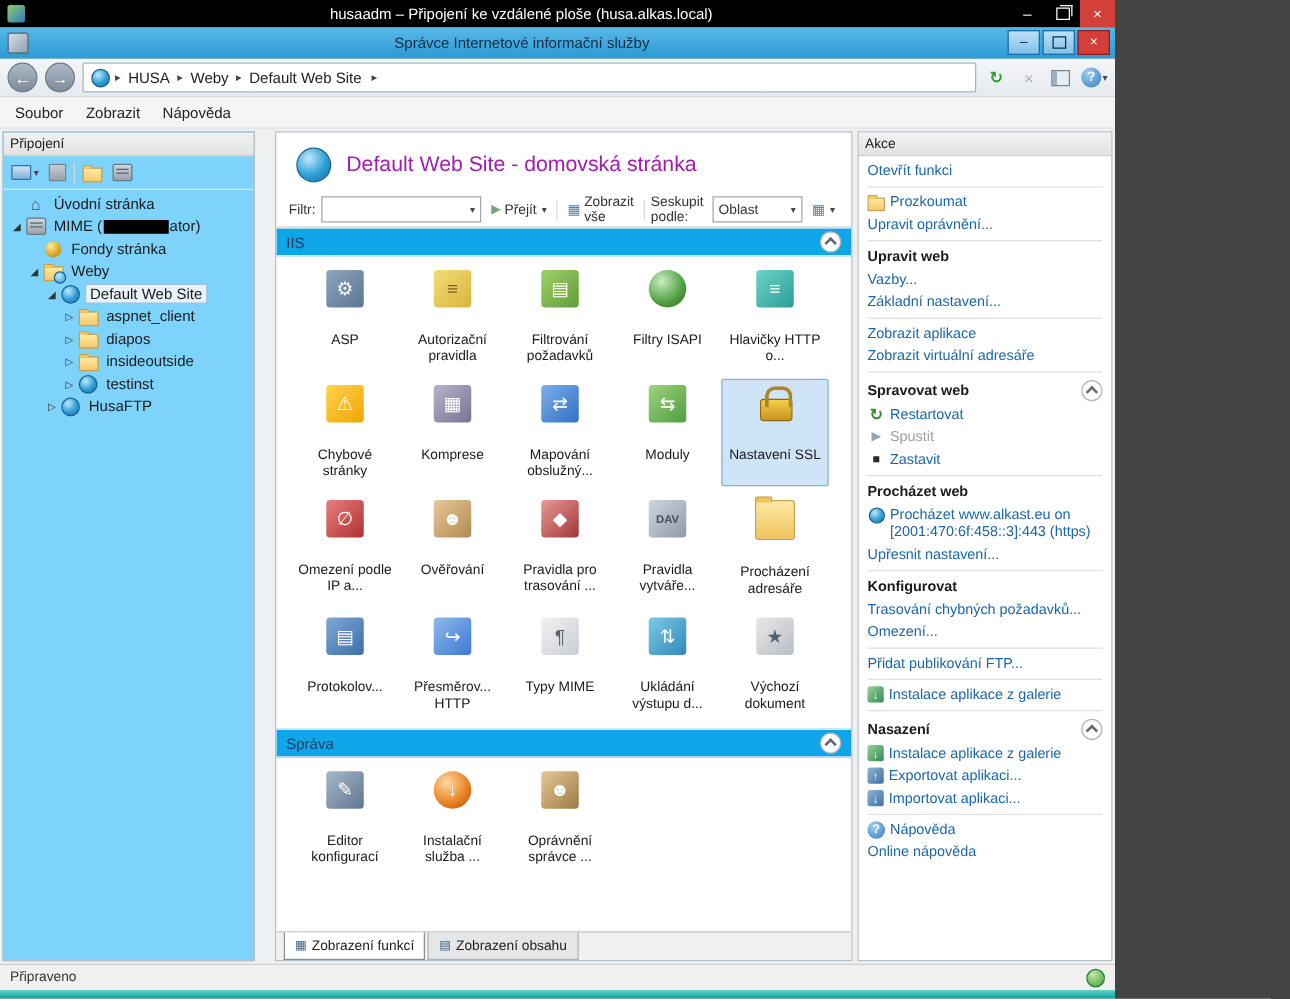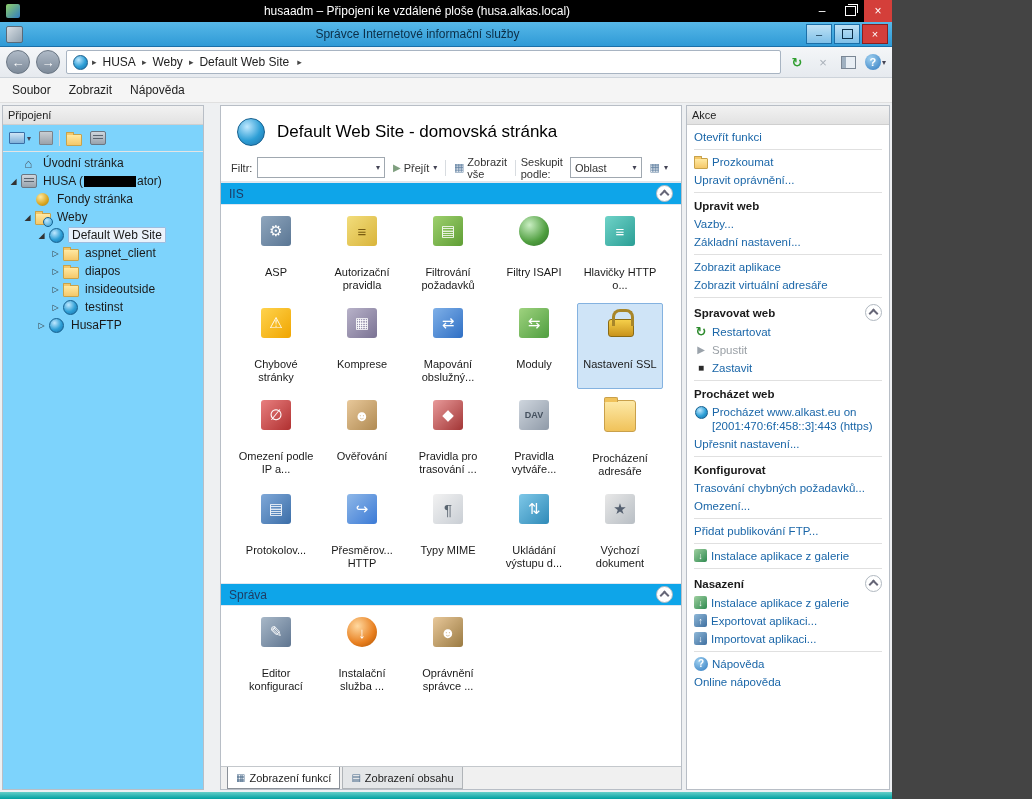--- a/index.html
+++ b/index.html
@@ -66,21 +66,21 @@
   .mini-folder{width:14px;height:10px;background:linear-gradient(#ffe9a2,#f5c869);border:1px solid #c8a24a;border-radius:1px;position:relative;margin-top:3px;}
   .mini-folder::before{content:"";position:absolute;top:-3px;left:-1px;width:6px;height:2px;background:#f5c869;border:1px solid #c8a24a;border-bottom:none;border-radius:1px 1px 0 0;}
   .mini-folder.web::after{content:"";position:absolute;right:-3px;bottom:-3px;width:8px;height:8px;border-radius:50%;background:radial-gradient(circle at 35% 30%,#bfe8ff,#2e9fd6);border:1px solid #16608f;}
   .tl{padding:0 3px;}
   .tree-row.selected .tl{background:#eaf2fb;border:1px solid #9cbde0;border-radius:1px;}
 
   
   .center-panel{flex:1;margin:2px 4px 2px 16px;background:#fff;border:1px solid #b8bec6;display:flex;flex-direction:column;overflow:hidden;}
   .main-title{display:flex;align-items:center;gap:12px;padding:12px 16px 8px 16px;flex:0 0 auto;}
   .globe-lg{width:26px;height:26px;border-radius:50%;background:radial-gradient(circle at 35% 30%,#bfe8ff,#2e9fd6 55%,#1b6fa8);border:1px solid #16608f;flex:0 0 auto;}
-  .main-title h1{font-size:17px;font-weight:normal;color:#000000;margin:0;white-space:nowrap;}
+  .main-title h1{font-size:17px;font-weight:normal;color:#a21caf;margin:0;white-space:nowrap;}
   .filterbar{height:27px;display:flex;align-items:center;gap:5px;padding:0 10px;font-size:11px;color:#333;border-bottom:1px solid #e2e6ea;flex:0 0 auto;}
   .combo{height:19px;background:#fff;border:1px solid #a0a8b0;display:flex;align-items:center;justify-content:space-between;padding:0 4px;color:#333;}
   .combo .caret{margin-left:6px;}
   .filter-combo{width:200px;}
   .groupby-combo{width:105px;}
   .fb-btn{display:flex;align-items:center;gap:3px;padding:2px 3px;}
   .fb-go-ic{color:#8a9,#000;color:#7f9f7f;font-size:10px;}
   .fb-grid-ic{font-size:11px;color:#5f7fa0;}
   .fb-sep{width:1px;height:16px;background:#d8dcе0;background:#d8dce0;}
   .features{flex:1;overflow:hidden;}
@@ -228,21 +228,21 @@
         <div class="tree-row" style="padding-left:4px">
           <span class="exp"></span>
           <span class="ti glyph-home">⌂</span>
           <span class="tl">Úvodní stránka</span>
         </div>
         <div class="tree-row" style="padding-left:4px">
           <span class="exp open"></span>
           <span class="ti">
               <span class="server-ic"></span>
             </span>
-          <span class="tl"><span>HUSA (</span><span class="redact"></span><span>ator)</span></span>
+          <span class="tl"><span>MIME (</span><span class="redact"></span><span>ator)</span></span>
         </div>
         <div class="tree-row" style="padding-left:18px">
           <span class="exp"></span>
           <span class="ti">
               <span class="pool-ic"></span>
             </span>
           <span class="tl">Fondy stránka</span>
         </div>
         <div class="tree-row" style="padding-left:18px">
           <span class="exp open"></span>
@@ -577,15 +577,20 @@
         <div class="sep"></div>
         <div class="action-link">
             <span class="ai helpb">?</span>
             <span>Nápověda</span>
           </div>
         <div class="action-link">Online nápověda</div>
       </div>
     </div>
   </div>
 
+  <div class="statusbar">
+    <span>Připraveno</span>
+    <span class="spacer"></span>
+    <span class="status-ic"></span>
+  </div>
 
   <div class="teal-strip"></div>
 </div>
 
 </body></html>

